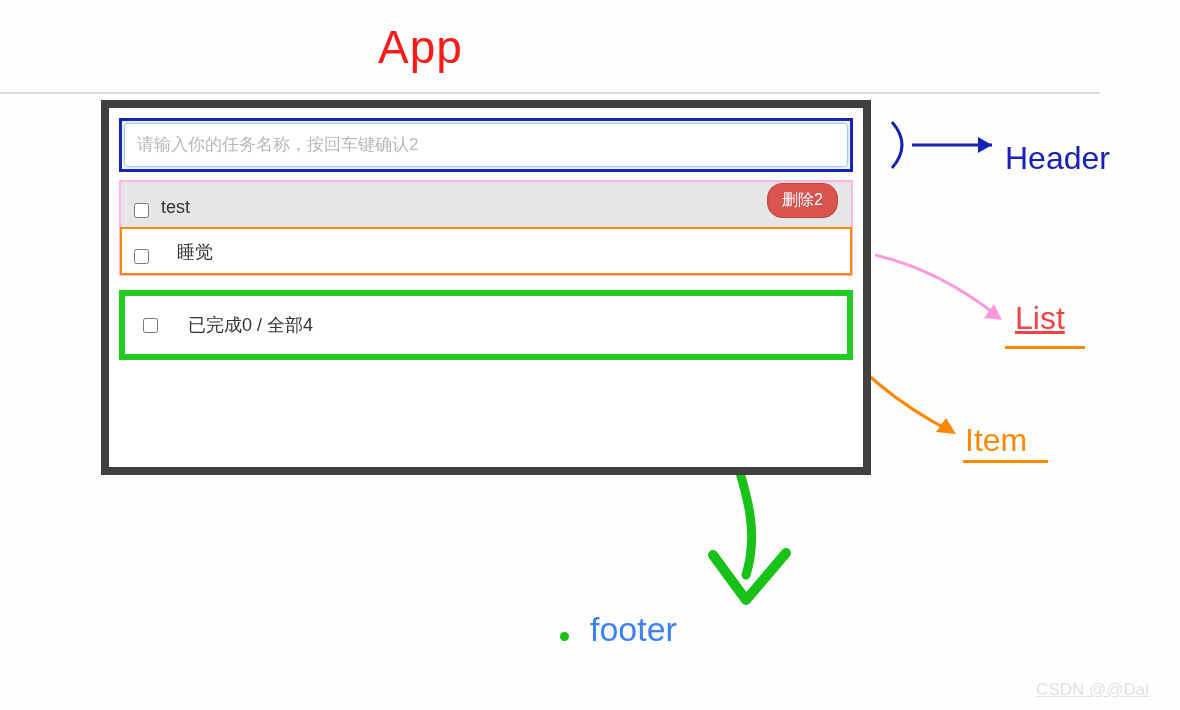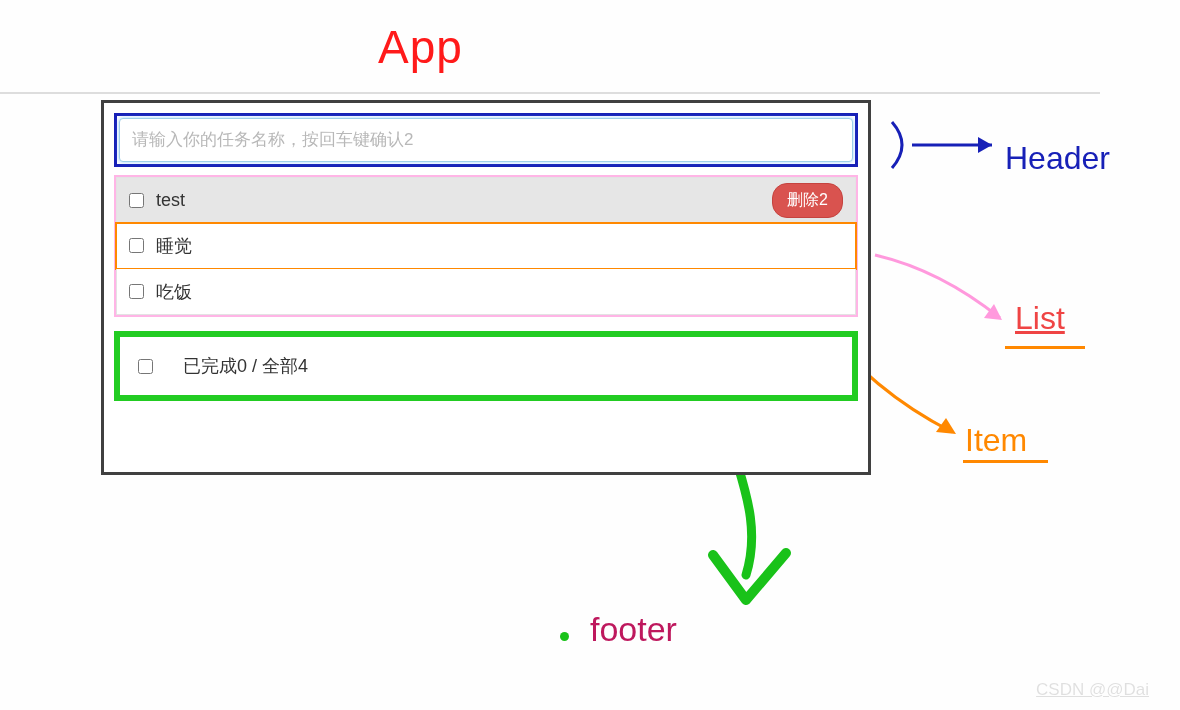--- a/index.html
+++ b/index.html
@@ -21,34 +21,34 @@
       position: absolute;
       font-size: 32px;
       font-family: "Comic Sans MS", "Segoe Script", cursive, sans-serif;
     }
     .ann-app    { color: #ff1a1a; left: 378px; top: 20px; font-size: 46px; letter-spacing: 1px; }
     .ann-header { color: #1720b7; left: 1005px; top: 124px; margin-top: 16px; }
     .ann-list   { color: #ef4444; left: 1015px; top: 300px; text-decoration: underline; }
     .ann-list-u { position: absolute; left: 1005px; top: 346px; width: 80px; border-top: 3px solid #ff8800; }
     .ann-item   { color: #ff8800; left: 965px; top: 414px; margin-top: 8px; }
     .ann-item-u { position: absolute; left: 963px; top: 460px; width: 85px; border-top: 3px solid #ff8800; }
-    .ann-footer { color: #be185d; left: 590px; top: 610px; font-size: 34px; }
+    .ann-footer { color: #3b82f6; left: 590px; top: 610px; font-size: 34px; }
     .ann-footer-dot { position:absolute; left: 560px; top: 632px; width:9px; height:9px; background:#19c219; border-radius:50%; }
 
     
     .cursor-icon { position: absolute; left: 486px; top: 194px; pointer-events:none; }
 
     
     .app {
       position: absolute;
       left: 101px;
       top: 100px;
       width: 770px;
       height: 375px;
-      border: 3px solid #404040;
+      border: 8px solid #404040;
       padding: 10px;
       background: #fff;
     }
 
     
     .header-wrap {
       border: 3px solid #1720b7;
       padding: 2px;
     }
     .task-input {
@@ -65,36 +65,37 @@
     .task-input::placeholder { color: #b8b8b8; }
 
     
     .list-wrap {
       margin-top: 8px;
       border: 2px solid #ffb5e6;
       padding: 0;
     }
     .item {
       display: flex;
-      align-items: center;
+      align-items: flex-end;
       height: 46px;
-      padding: 0 12px;
+      padding: 9px 12px;
       border: 1px solid #e3e3e3;
       border-top: none;
       font-size: 18px;
       color: #333;
       background: #fff;
       position: relative;
     }
     .item:first-child { border-top: 1px solid #e3e3e3; }
     .item.hovered { background: #e6e6e6; }
     .item .chk { width: 15px; height: 15px; margin-right: 12px; }
     .item.highlight {
       outline: 2px solid #ff8800;
       outline-offset: -1px;
+      gap: 16px;
     }
     .del-btn {
       margin-left: auto;
       background: #d9534f;
       color: #fff;
       border: 1px solid #c5433f;
       border-radius: 15px;
       padding: 6px 14px;
       font-size: 16px;
       cursor: pointer;
@@ -168,24 +169,20 @@
   <div class="list-wrap">
     <div class="item hovered">
       <input type="checkbox" class="chk" style="">
       <span>test</span>
       <button class="del-btn">删除2</button>
     </div>
     <div class="item highlight">
       <input type="checkbox" class="chk" style="">
       <span>睡觉</span>
     </div>
-    <div class="item">
-      <input type="checkbox" class="chk" style="">
-      <span>吃饭</span>
-    </div>
   </div>
 
   <div class="footer-wrap">
     <input type="checkbox" class="chk" style="">
     <span>
       <span>已完成</span><span>0</span><span> / </span><span>全部</span><span>4</span>
     </span>
   </div>
 
 </div>

